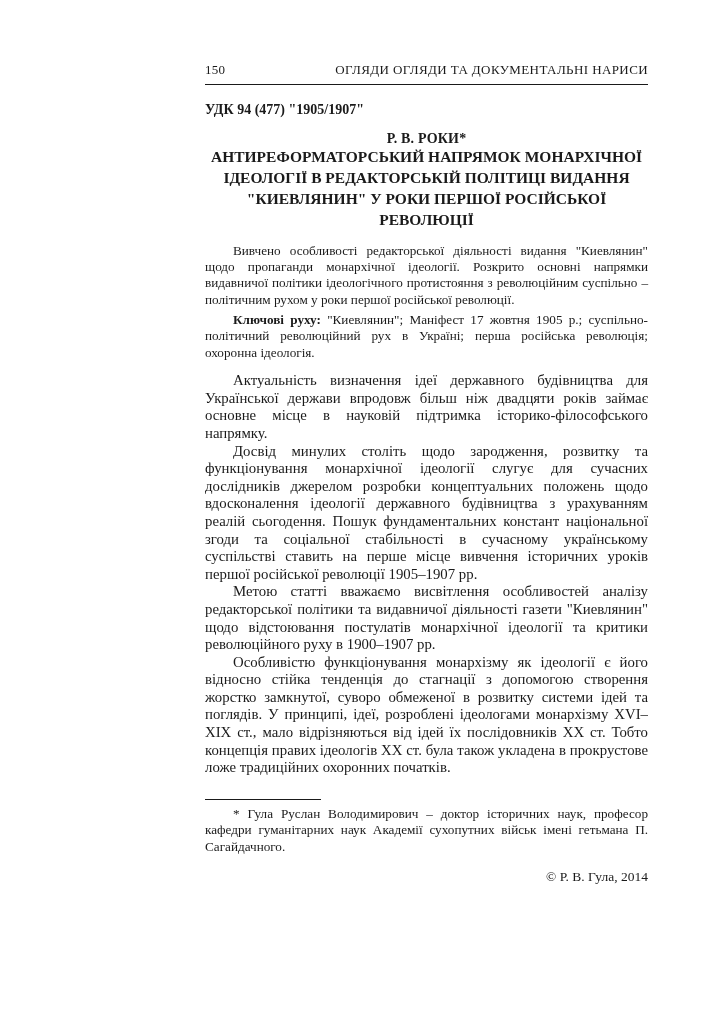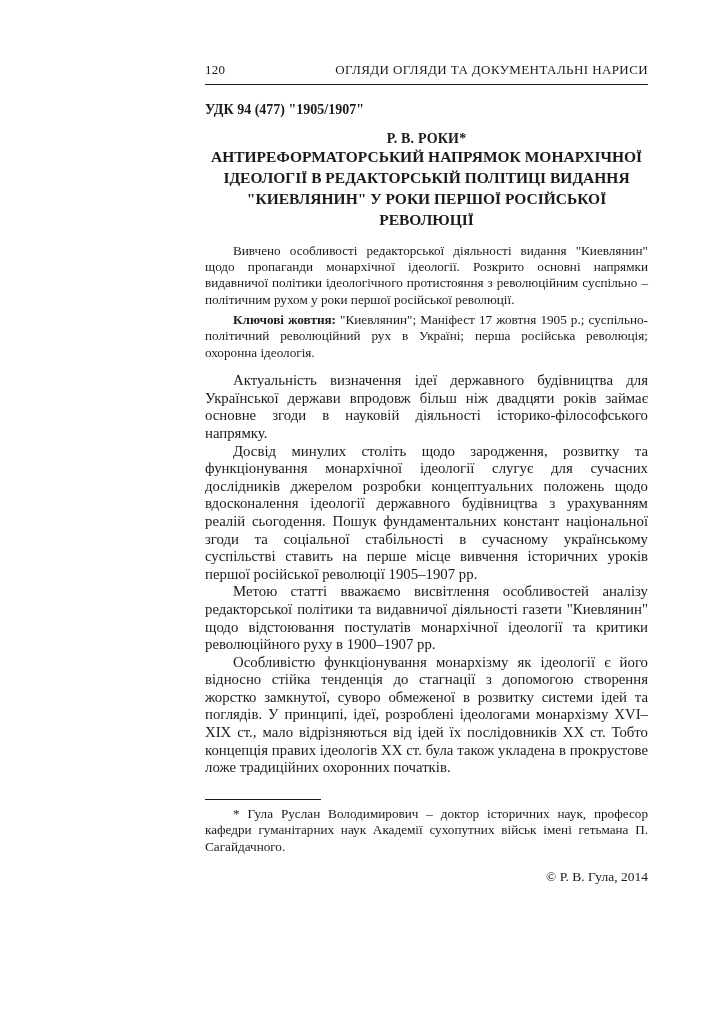--- a/index.html
+++ b/index.html
@@ -100,37 +100,37 @@
     text-align: right;
   }
 </style>
 </head>
 <body>
 
 <div class="page">
   <div class="content">
 
     <div class="running-head">
-      <span class="rh-page">120</span>
+      <span class="rh-page">150</span>
       <span class="rh-title">ОГЛЯДИ ОГЛЯДИ ТА ДОКУМЕНТАЛЬНІ НАРИСИ</span>
     </div>
     <hr class="head-rule">
 
     <p class="udc">УДК 94 (477) "1905/1907"</p>
 
     <p class="author">Р. В. РОКИ*</p>
 
     <h1 class="title">АНТИРЕФОРМАТОРСЬКИЙ НАПРЯМОК МОНАРХІЧНОЇ ІДЕОЛОГІЇ В РЕДАКТОРСЬКІЙ ПОЛІТИЦІ ВИДАННЯ "КИЕВЛЯНИН" У РОКИ ПЕРШОЇ РОСІЙСЬКОЇ РЕВОЛЮЦІЇ</h1>
 
     <p class="abstract">Вивчено особливості редакторської діяльності видання "Киевлянин" щодо пропаганди монархічної ідеології. Розкрито основні напрямки видавничої політики ідеологічного протистояння з революційним суспільно – політичним рухом у роки першої російської революції.</p>
 
-    <p class="keywords"><span class="kw-label">Ключові жовтня:</span><span> "Киевлянин"; Маніфест 17 жовтня 1905 р.; суспільно-політичний революційний рух в Україні; перша російська революція; охоронна ідеологія.</span></p>
+    <p class="keywords"><span class="kw-label">Ключові руху:</span><span> "Киевлянин"; Маніфест 17 жовтня 1905 р.; суспільно-політичний революційний рух в Україні; перша російська революція; охоронна ідеологія.</span></p>
 
     <div class="body-text">
-      <p>Актуальність визначення ідеї державного будівництва для Української держави впродовж більш ніж двадцяти років займає основне згоди в науковій діяльності історико-філософського напрямку.</p>
+      <p>Актуальність визначення ідеї державного будівництва для Української держави впродовж більш ніж двадцяти років займає основне місце в науковій підтримка історико-філософського напрямку.</p>
       <p>Досвід минулих століть щодо зародження, розвитку та функціонування монархічної ідеології слугує для сучасних дослідників джерелом розробки концептуальних положень щодо вдосконалення ідеології державного будівництва з урахуванням реалій сьогодення. Пошук фундаментальних констант національної згоди та соціальної стабільності в сучасному українському суспільстві ставить на перше місце вивчення історичних уроків першої російської революції 1905–1907 рр.</p>
       <p>Метою статті вважаємо висвітлення особливостей аналізу редакторської політики та видавничої діяльності газети "Киевлянин" щодо відстоювання постулатів монархічної ідеології та критики революційного руху в 1900–1907 рр.</p>
       <p>Особливістю функціонування монархізму як ідеології є його відносно стійка тенденція до стагнації з допомогою створення жорстко замкнутої, суворо обмеженої в розвитку системи ідей та поглядів. У принципі, ідеї, розроблені ідеологами монархізму XVI–XIX ст., мало відрізняються від ідей їх послідовників XX ст. Тобто концепція правих ідеологів XX ст. була також укладена в прокрустове ложе традиційних охоронних початків.</p>
     </div>
 
     <hr class="footnote-rule">
 
     <p class="footnote"><span>* </span><span class="fn-name">Гула Руслан Володимирович</span><span> – доктор історичних наук, професор кафедри гуманітарних наук Академії сухопутних військ імені гетьмана П. Сагайдачного.</span></p>
 
     <p class="copyright">© Р. В. Гула, 2014</p>

